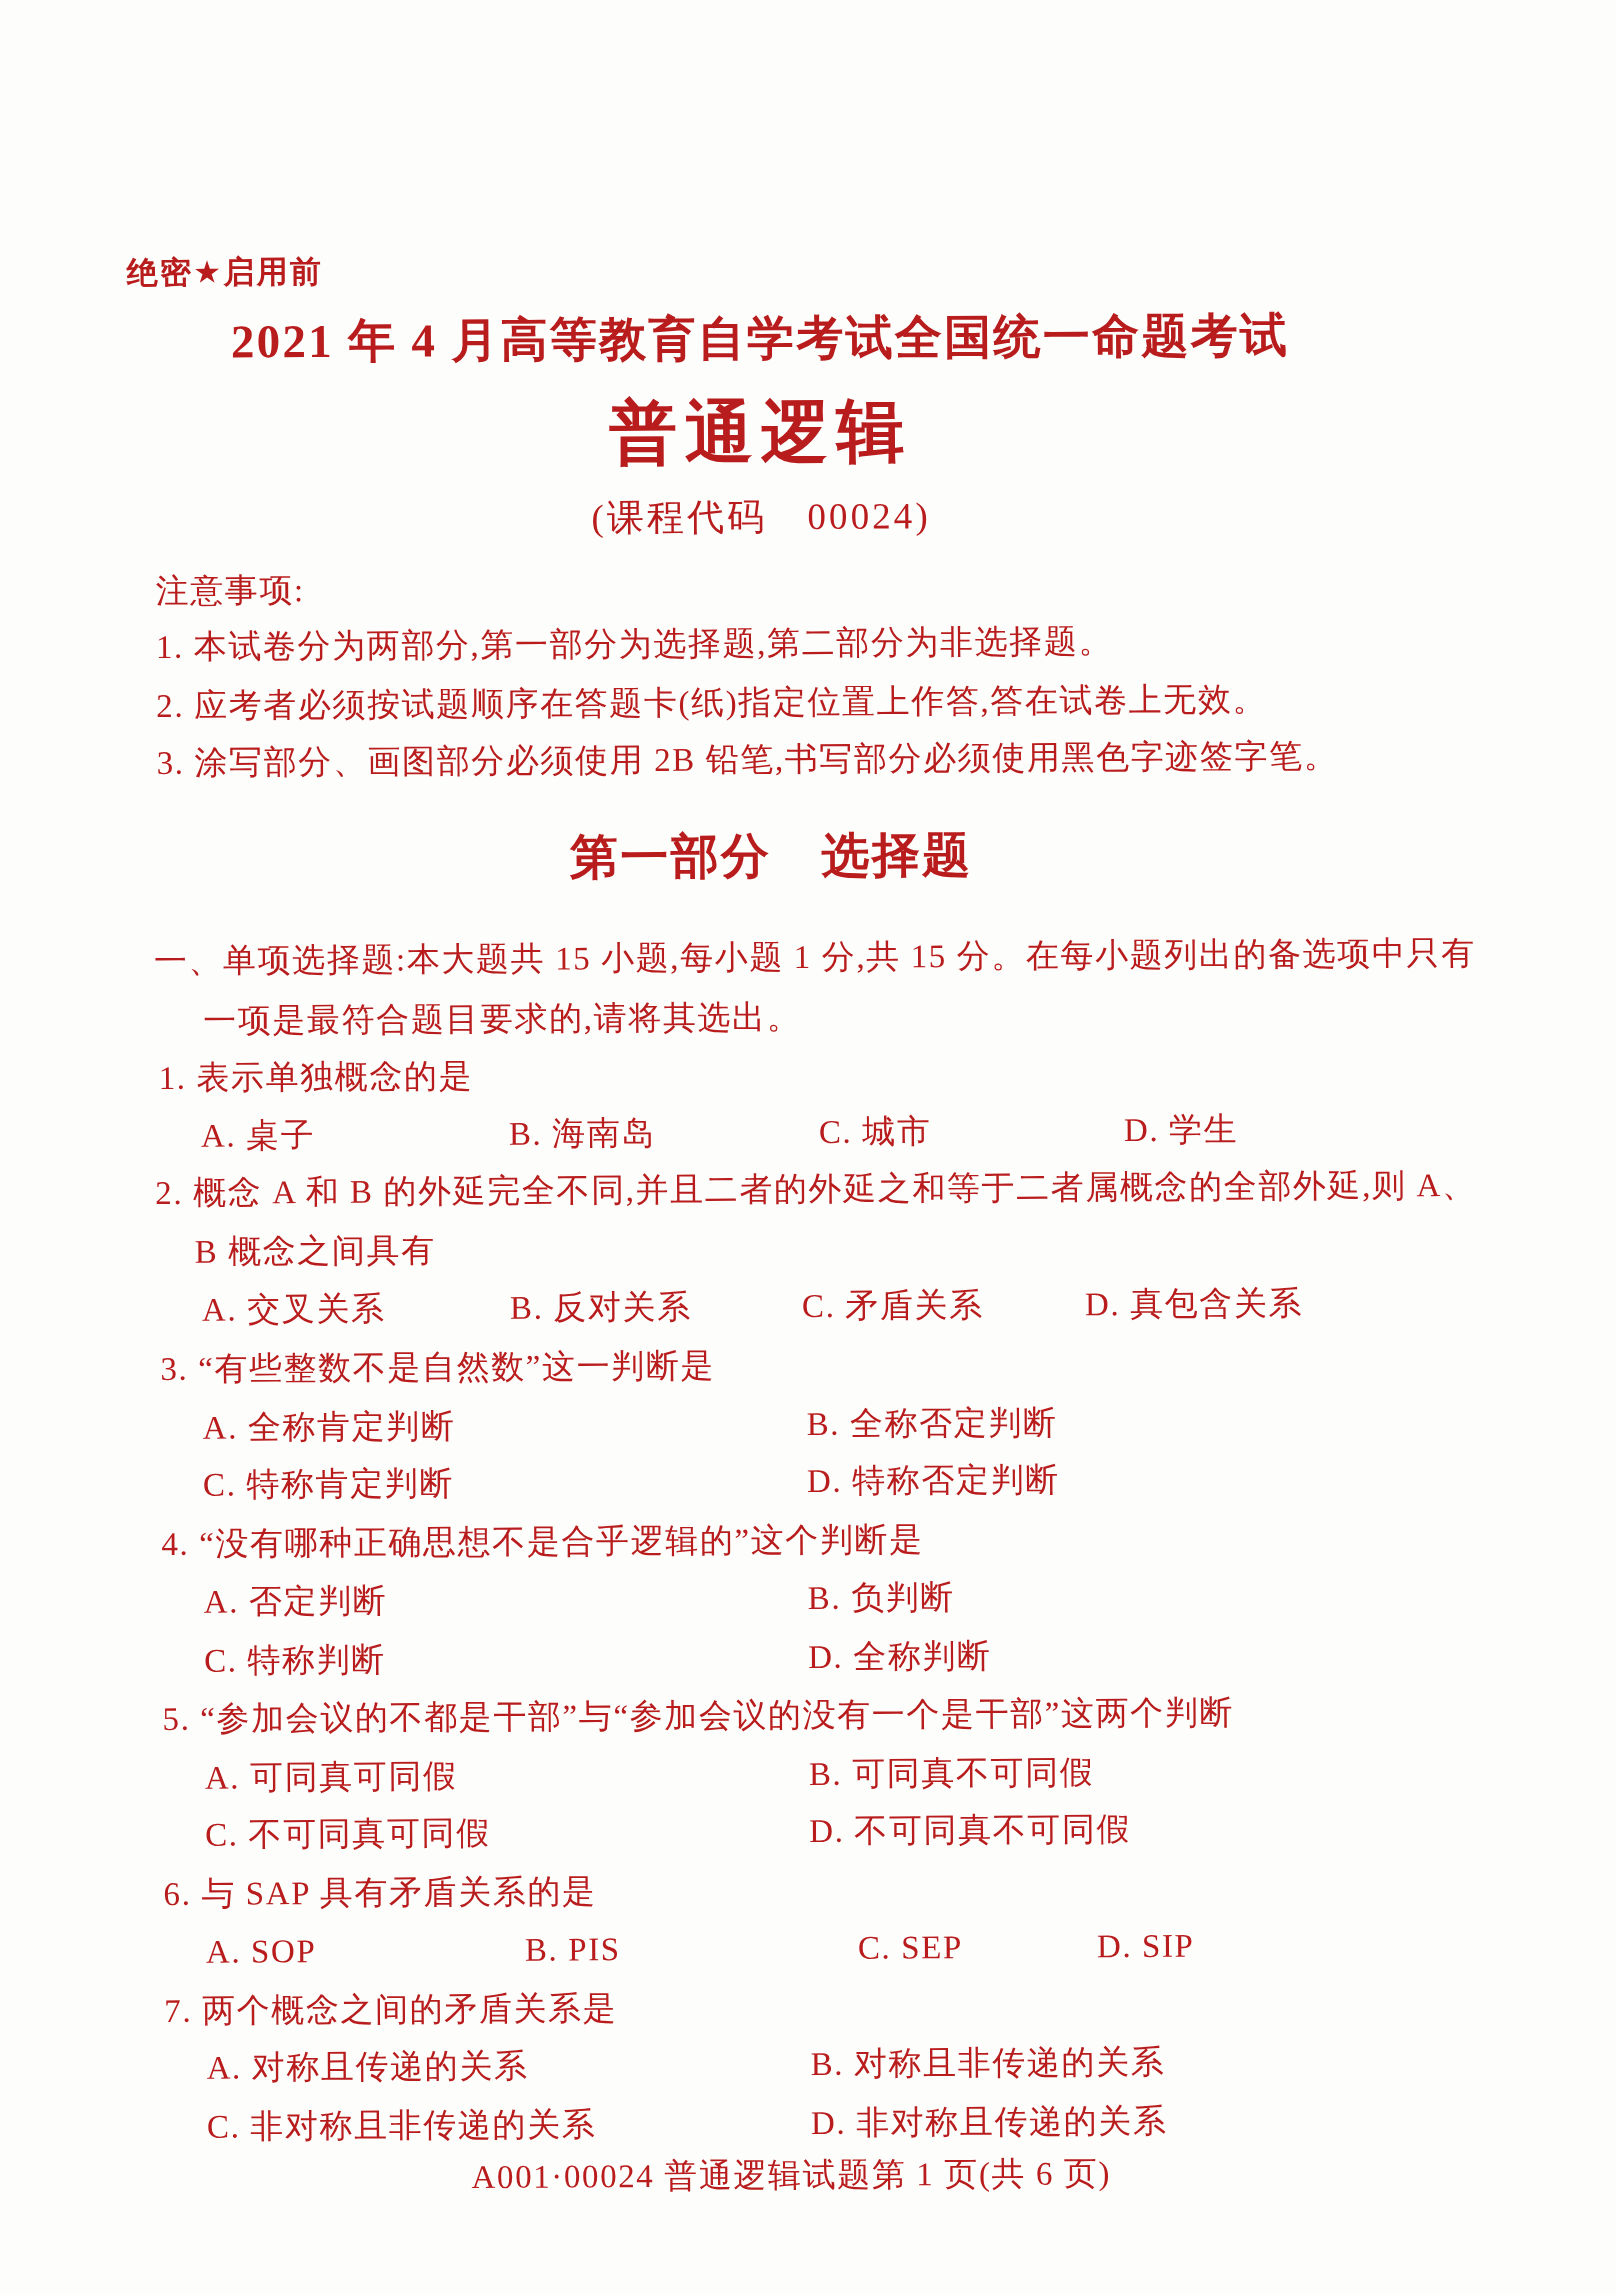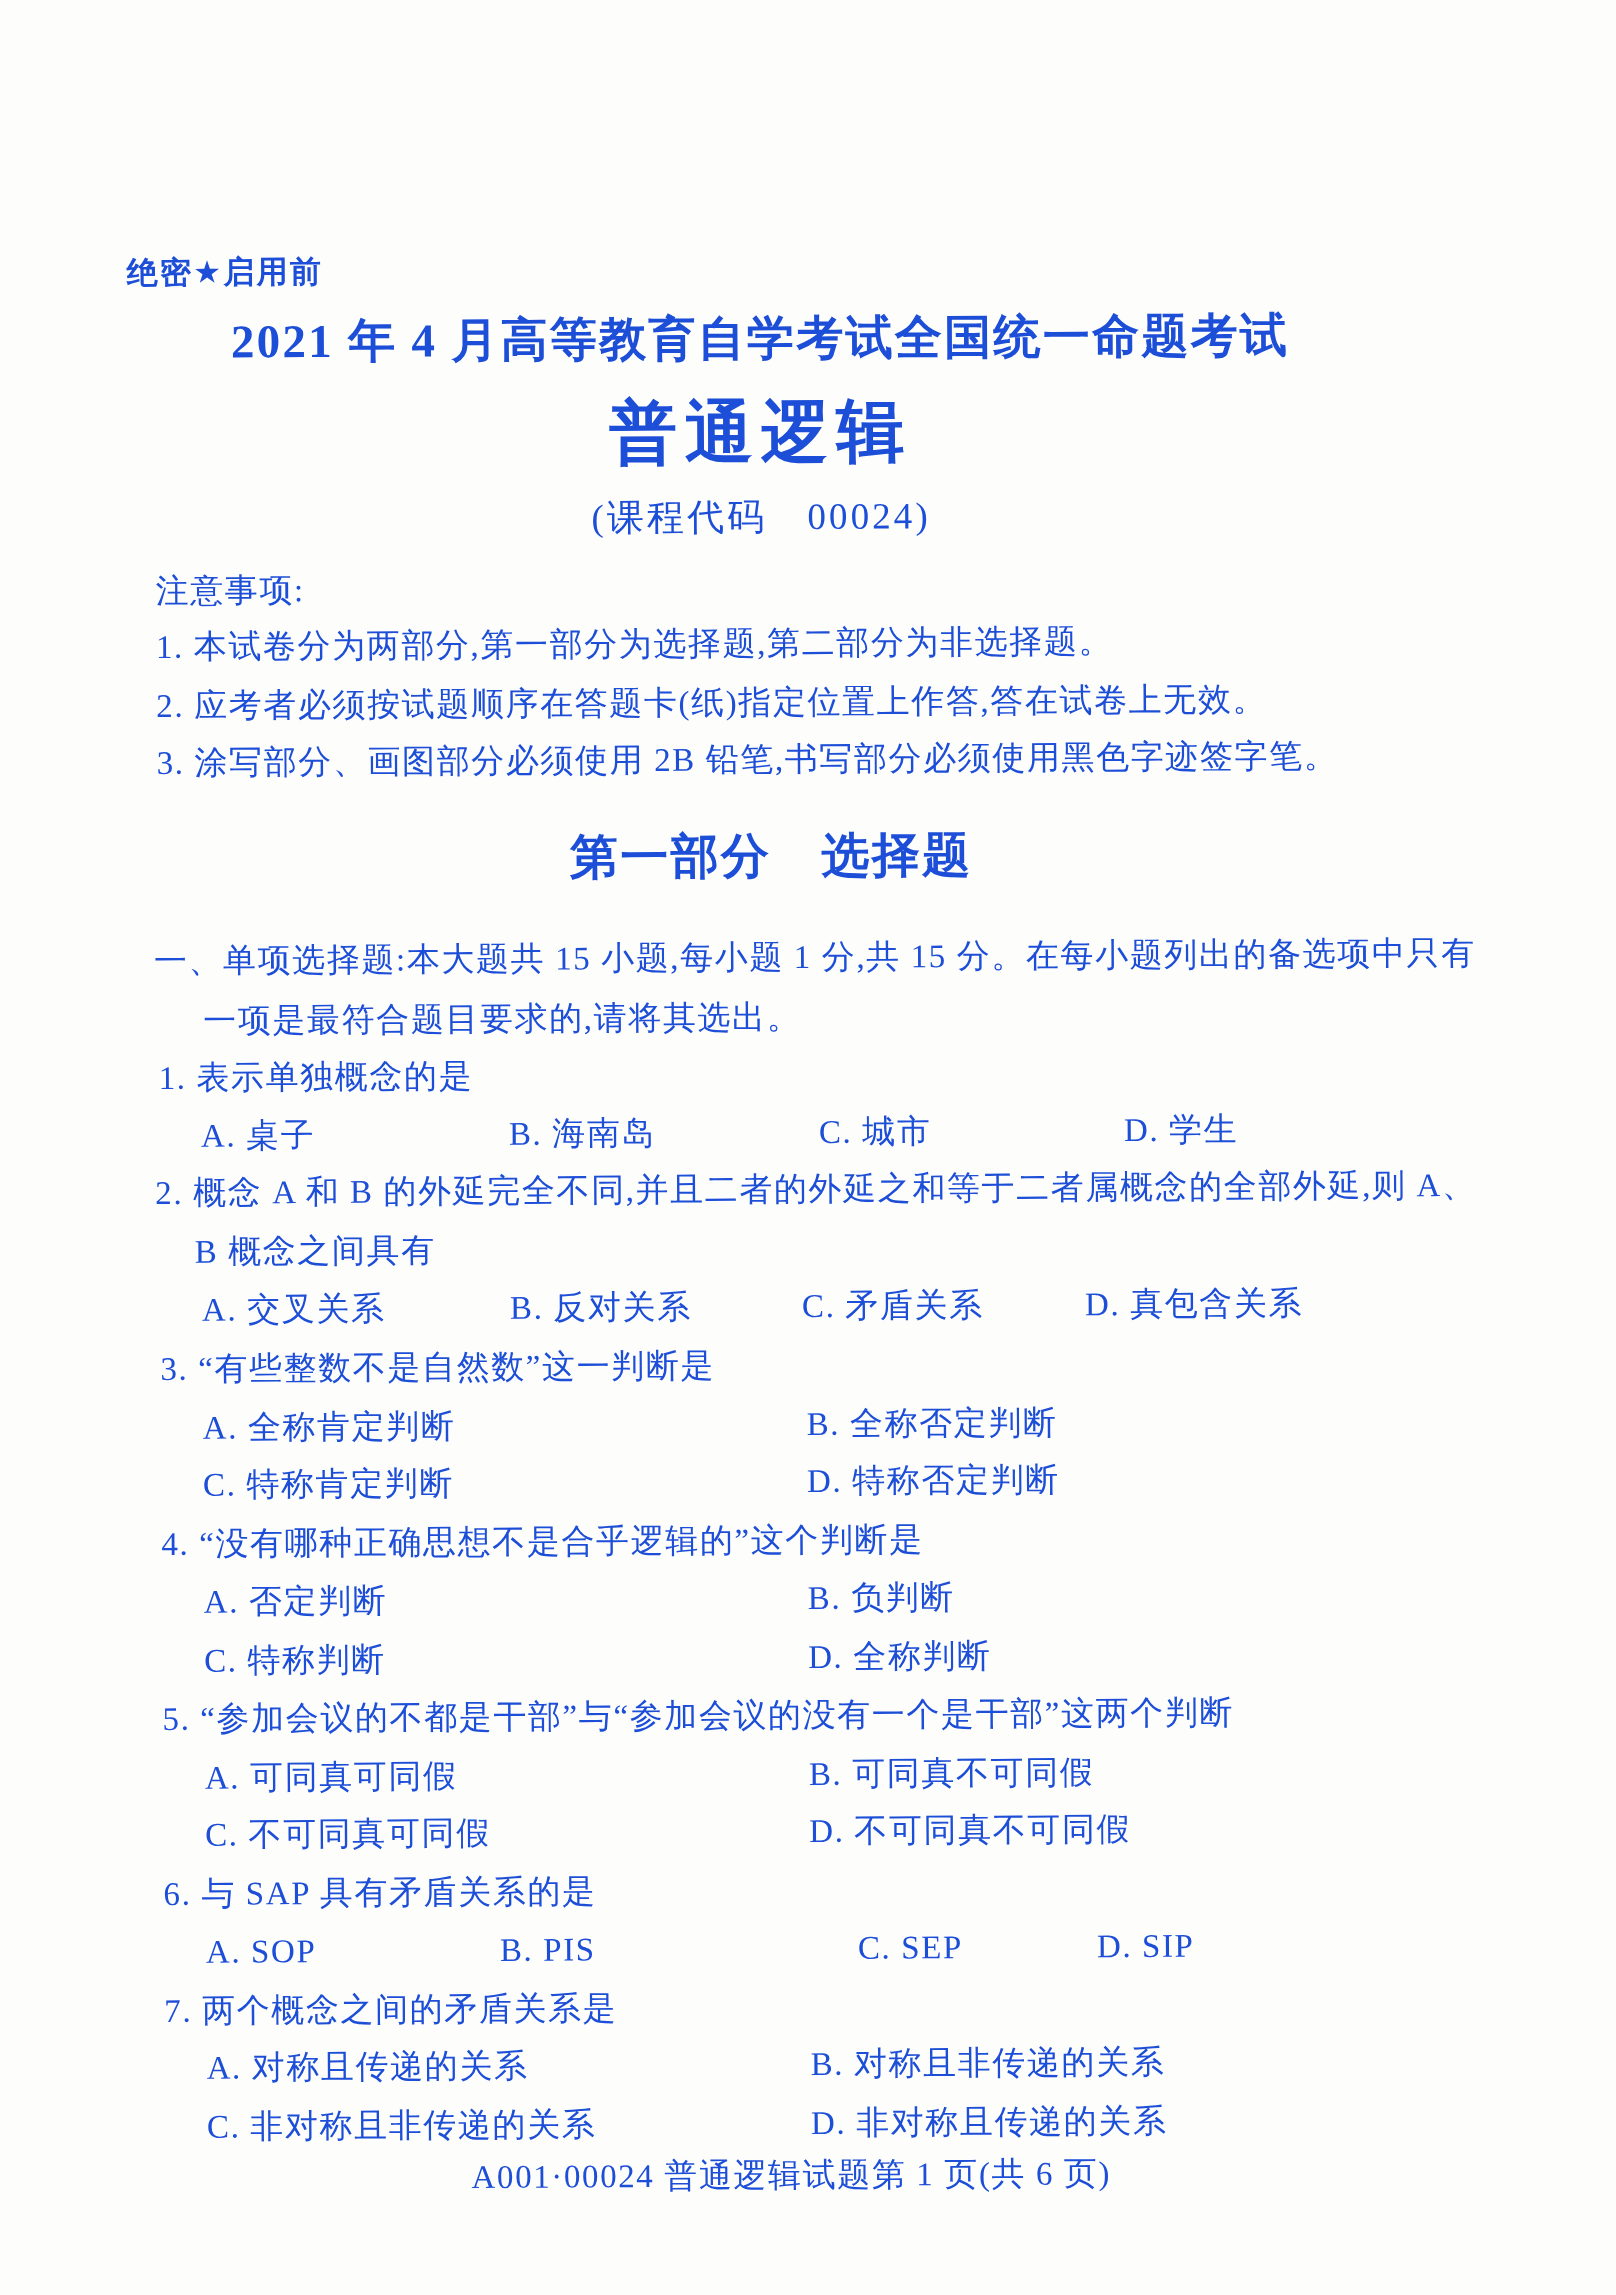--- a/index.html
+++ b/index.html
@@ -2,21 +2,21 @@
 <html style="font-size:12.4px"><head>
 <meta charset="utf-8">
 <style>
   html,body{margin:0;padding:0;background:#e8e8e8;}
   .page{
     position:relative;
     width:1616px;height:2295px;
     background:#fdfdfb;
     overflow:hidden;
     font-family:"Liberation Serif","DejaVu Serif",serif;
-    color:#1d4ed8;
+    color:#b91c1c;
   }
   .sheet{
     position:absolute;inset:0;
     transform:rotate(-0.35deg);
     transform-origin:50% 50%;
   }
   .row{
     position:absolute;
     white-space:nowrap;
     font-size:33px;
@@ -106,21 +106,21 @@
       <span class="opt" style="left:805px">B. 可同真不可同假</span>
     </div>
     <div class="row" style="top:1811px;left:0;width:1616px">
       <span class="opt" style="left:201px">C. 不可同真可同假</span>
       <span class="opt" style="left:805px">D. 不可同真不可同假</span>
     </div>
 
     <div class="row" style="top:1870px;left:159px">6. 与 SAP 具有矛盾关系的是</div>
     <div class="row" style="top:1928px;left:0;width:1616px">
       <span class="opt" style="left:201px">A. SOP</span>
-      <span class="opt" style="left:495px">B. PIS</span>
+      <span class="opt" style="left:520px">B. PIS</span>
       <span class="opt" style="left:853px">C. SEP</span>
       <span class="opt" style="left:1092px">D. SIP</span>
     </div>
 
     <div class="row" style="top:1987px;left:159px">7. 两个概念之间的矛盾关系是</div>
     <div class="row" style="top:2044px;left:0;width:1616px">
       <span class="opt" style="left:201px">A. 对称且传递的关系</span>
       <span class="opt" style="left:805px">B. 对称且非传递的关系</span>
     </div>
     <div class="row" style="top:2103px;left:0;width:1616px">

